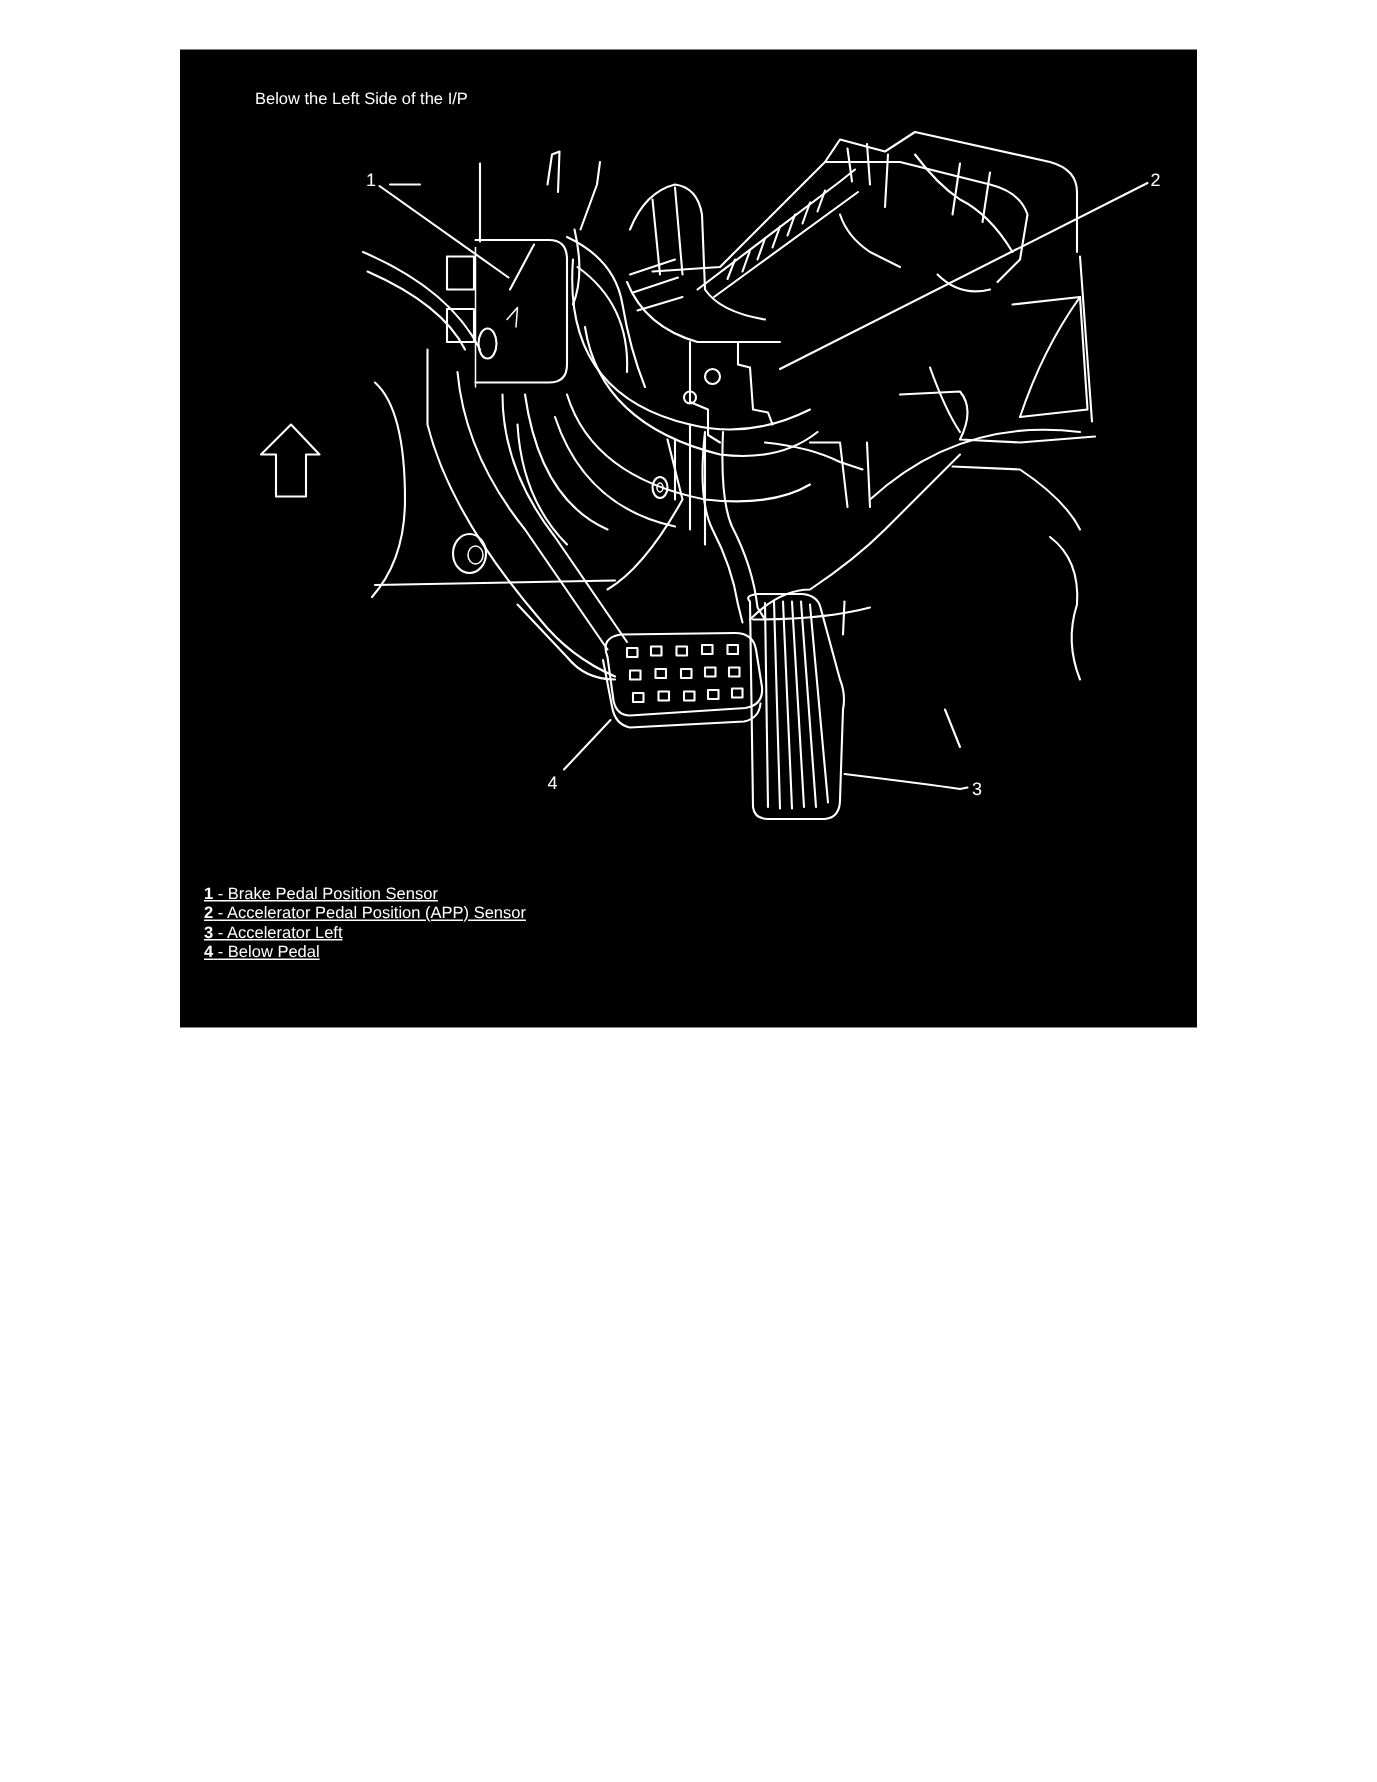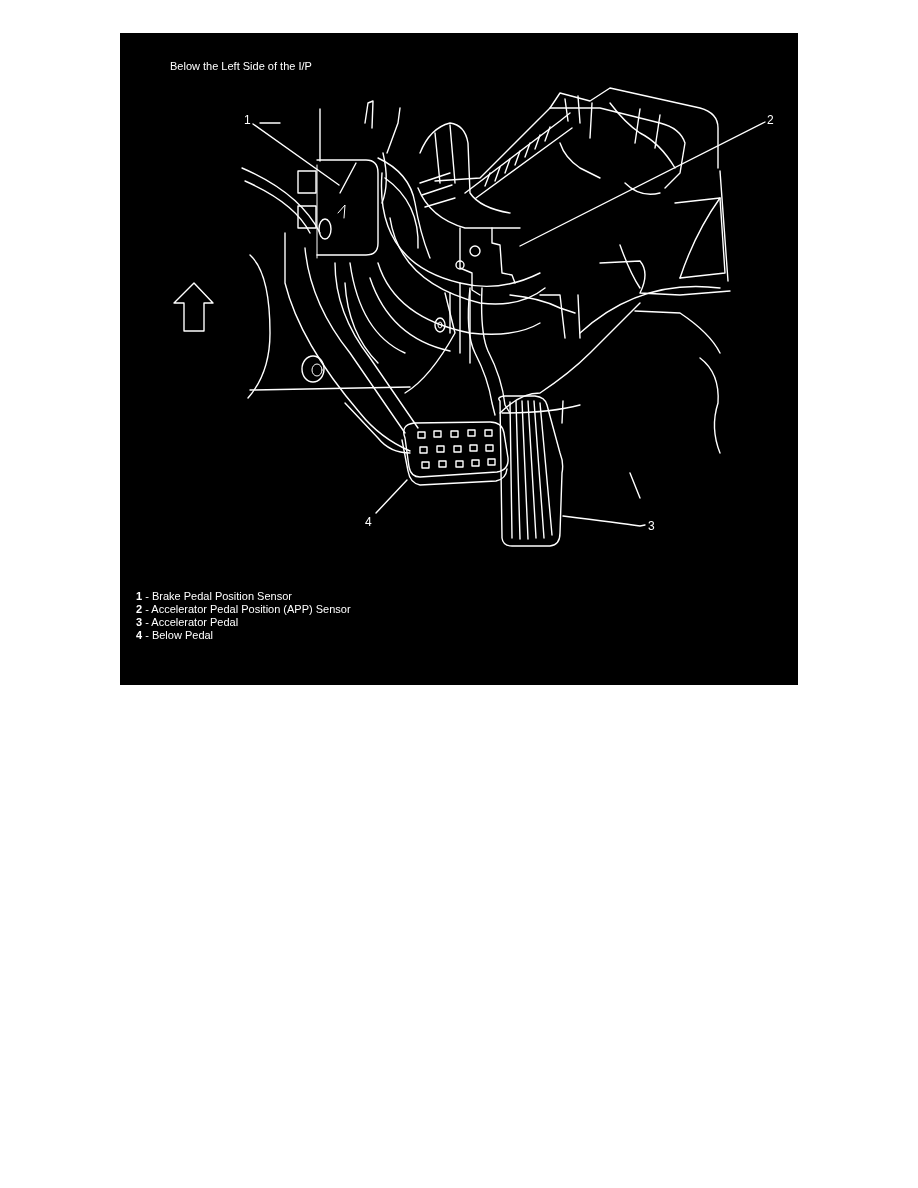--- a/index.html
+++ b/index.html
@@ -3,21 +3,21 @@
   <meta charset="utf-8">
   <style>
     html, body { margin: 0; padding: 0; background: #ffffff; }
     body { width: 918px; height: 1188px; position: relative; overflow: hidden; font-family: "Liberation Sans", sans-serif; }
     .figure { position: absolute; left: 120px; top: 33px; width: 678px; height: 652px; background: #000000; }
     .fig-title { position: absolute; left: 14px; top: 27px; color: #ffffff; font-size: 11px; font-weight: normal; letter-spacing: 0; margin-left: 36px; }
     .drawing { position: absolute; left: 0; top: 0; width: 678px; height: 652px; }
     .drawing * { fill: none; stroke: #ffffff; stroke-width: 1.4; stroke-linejoin: round; stroke-linecap: round; }
     .drawing .thin { stroke-width: 1; }
     .callout-num { position: absolute; color: #ffffff; font-size: 12px; }
-    .legend { position: absolute; left: 16px; top: 557px; color: #ffffff; font-size: 11px; line-height: 13px; }
+    .legend { position: absolute; left: 16px; top: 557px; color: #ffffff; font-size: 11px; line-height: 13px; text-decoration: underline; }
     .legend-row b { font-weight: bold; }
   </style>
 </head>
 <body>
 
 <div class="figure">
   <div class="fig-title">Below the Left Side of the I/P</div>
 
   <svg class="drawing" viewBox="0 0 678 652" xmlns="http://www.w3.org/2000/svg">
 
@@ -162,16 +162,16 @@
   </svg>
 
   <span class="callout-num" style="left:124px; top:80px;">1</span>
   <span class="callout-num" style="left:647px; top:80px;">2</span>
   <span class="callout-num" style="left:528px; top:486px;">3</span>
   <span class="callout-num" style="left:245px; top:482px;">4</span>
 
   <div class="legend">
     <div class="legend-row"><b>1</b> <span>- Brake Pedal Position Sensor</span></div>
     <div class="legend-row"><b>2</b> <span>- Accelerator Pedal Position (APP) Sensor</span></div>
-    <div class="legend-row"><b>3</b> <span>- Accelerator Pedal</span></div>
+    <div class="legend-row"><b>3</b> <span>- Accelerator Left</span></div>
     <div class="legend-row"><b>4</b> <span>- Below Pedal</span></div>
   </div>
 </div>
 
 </body></html>

